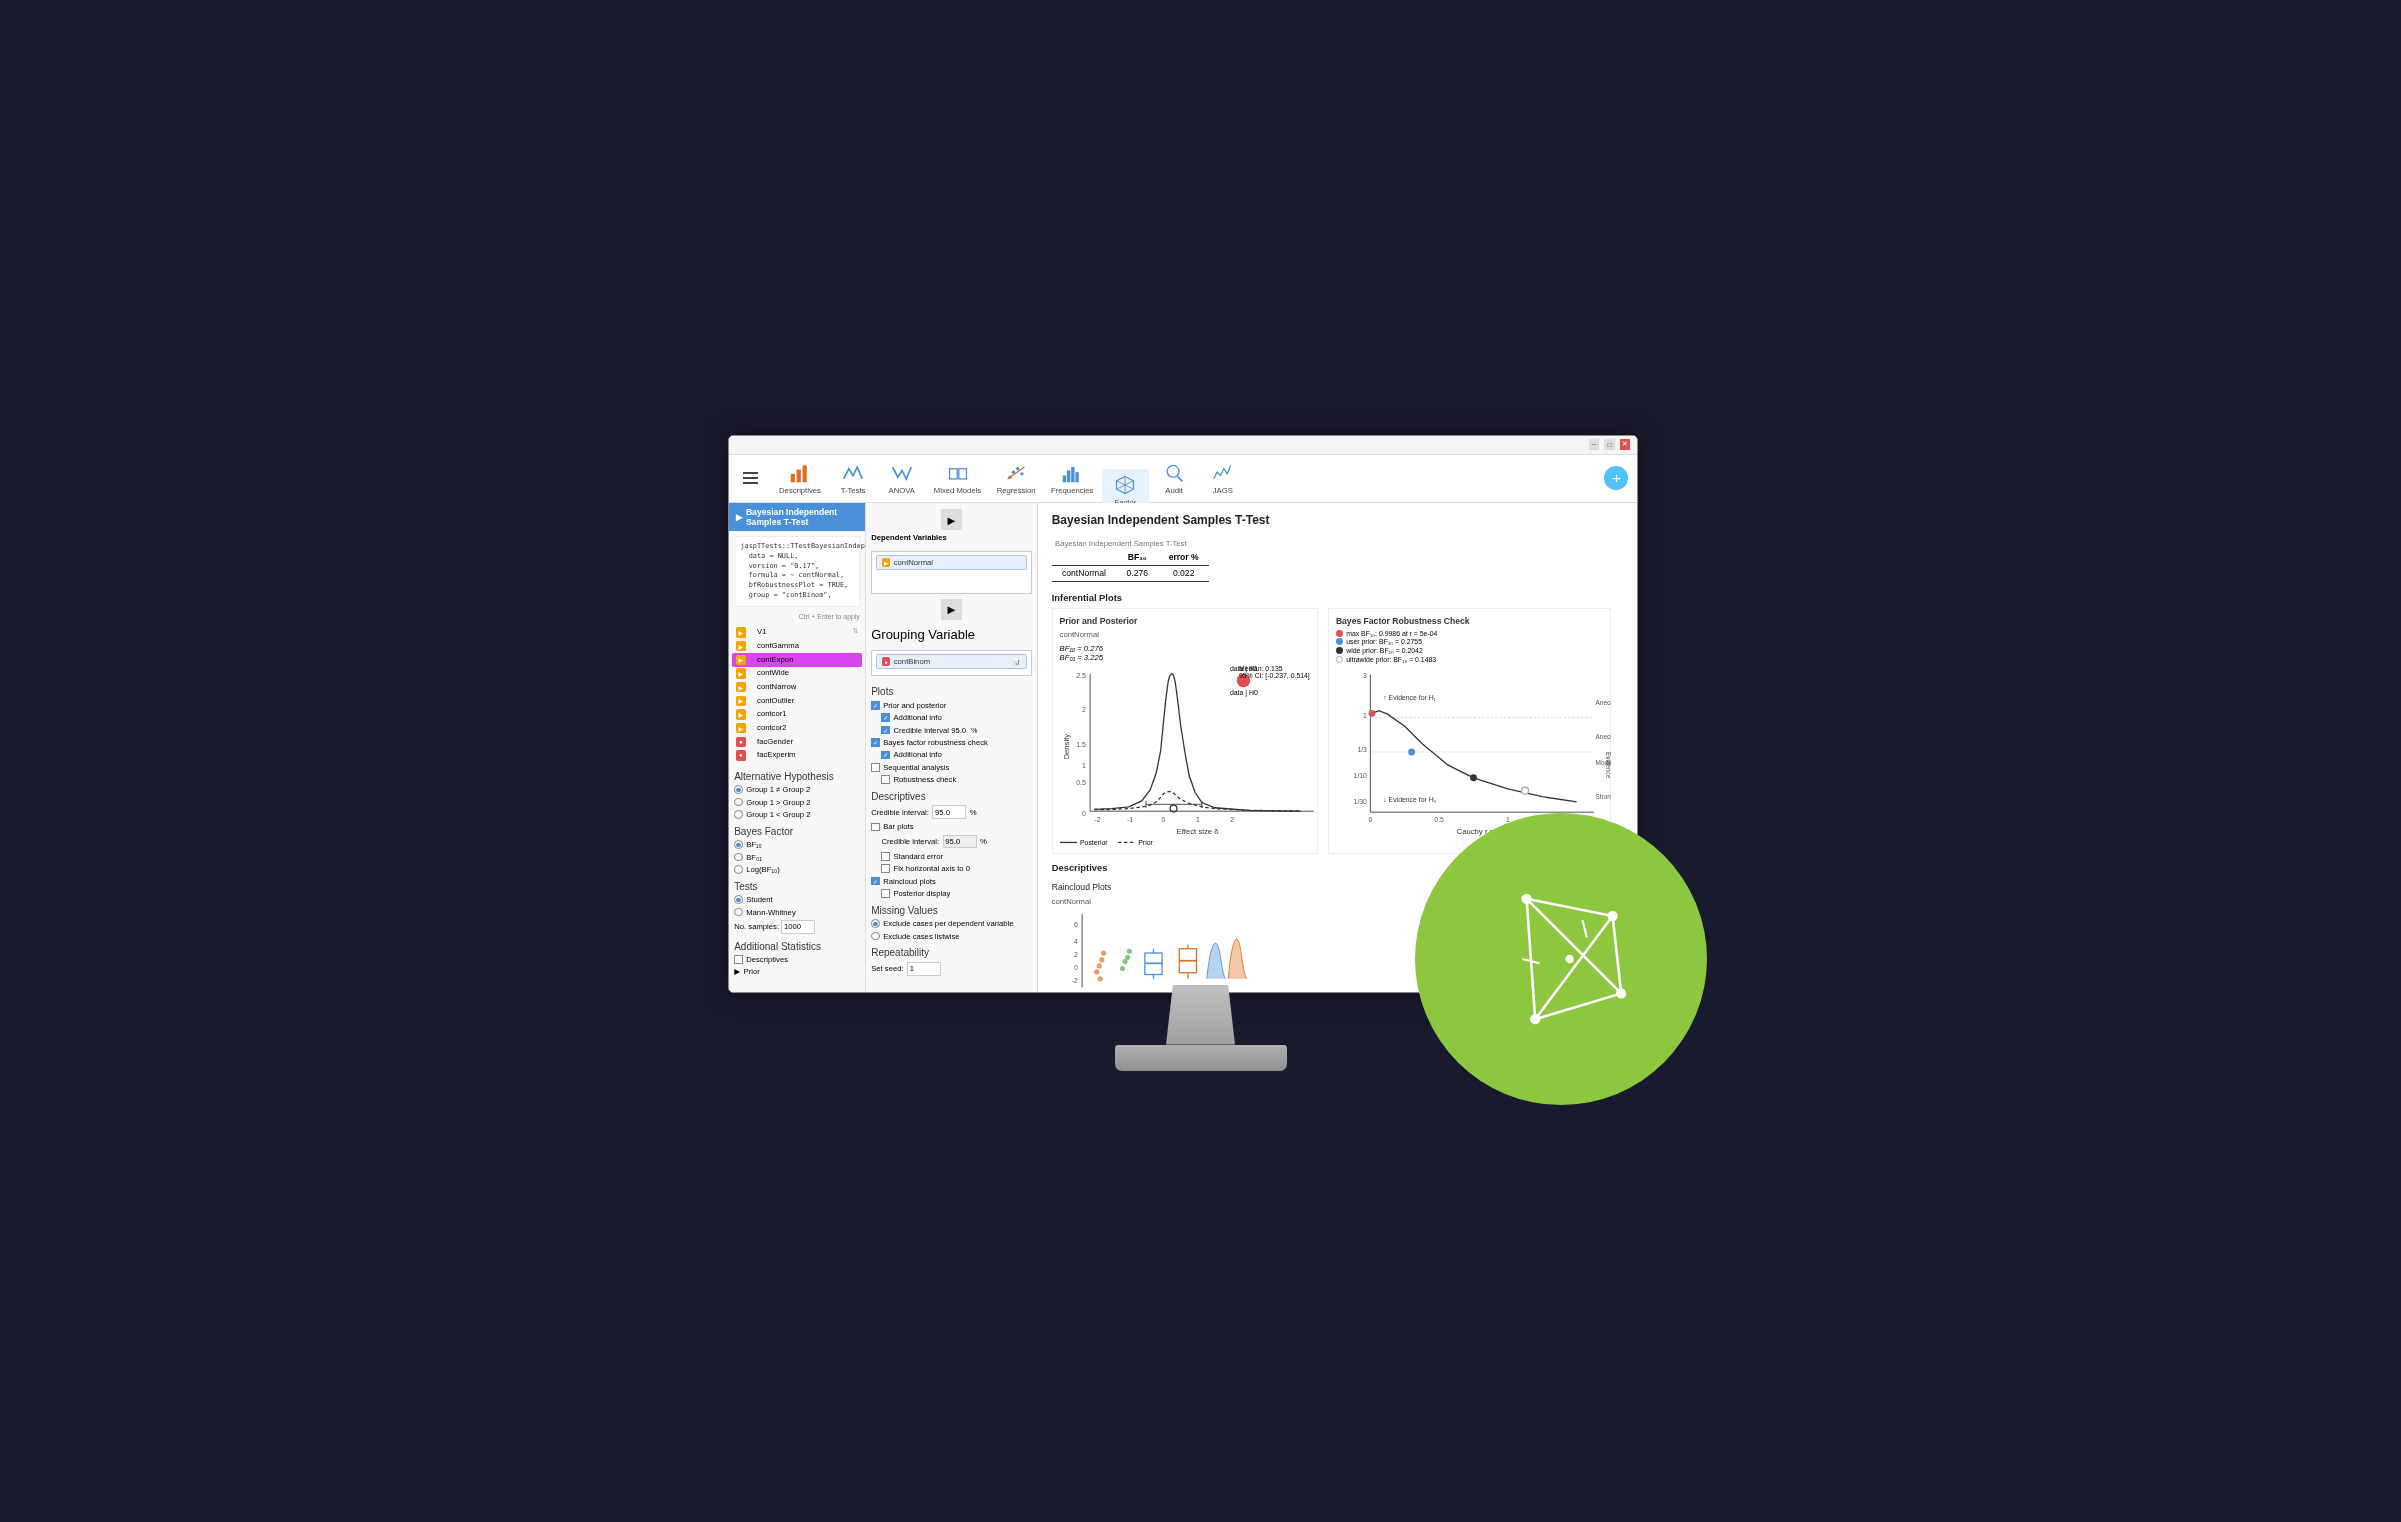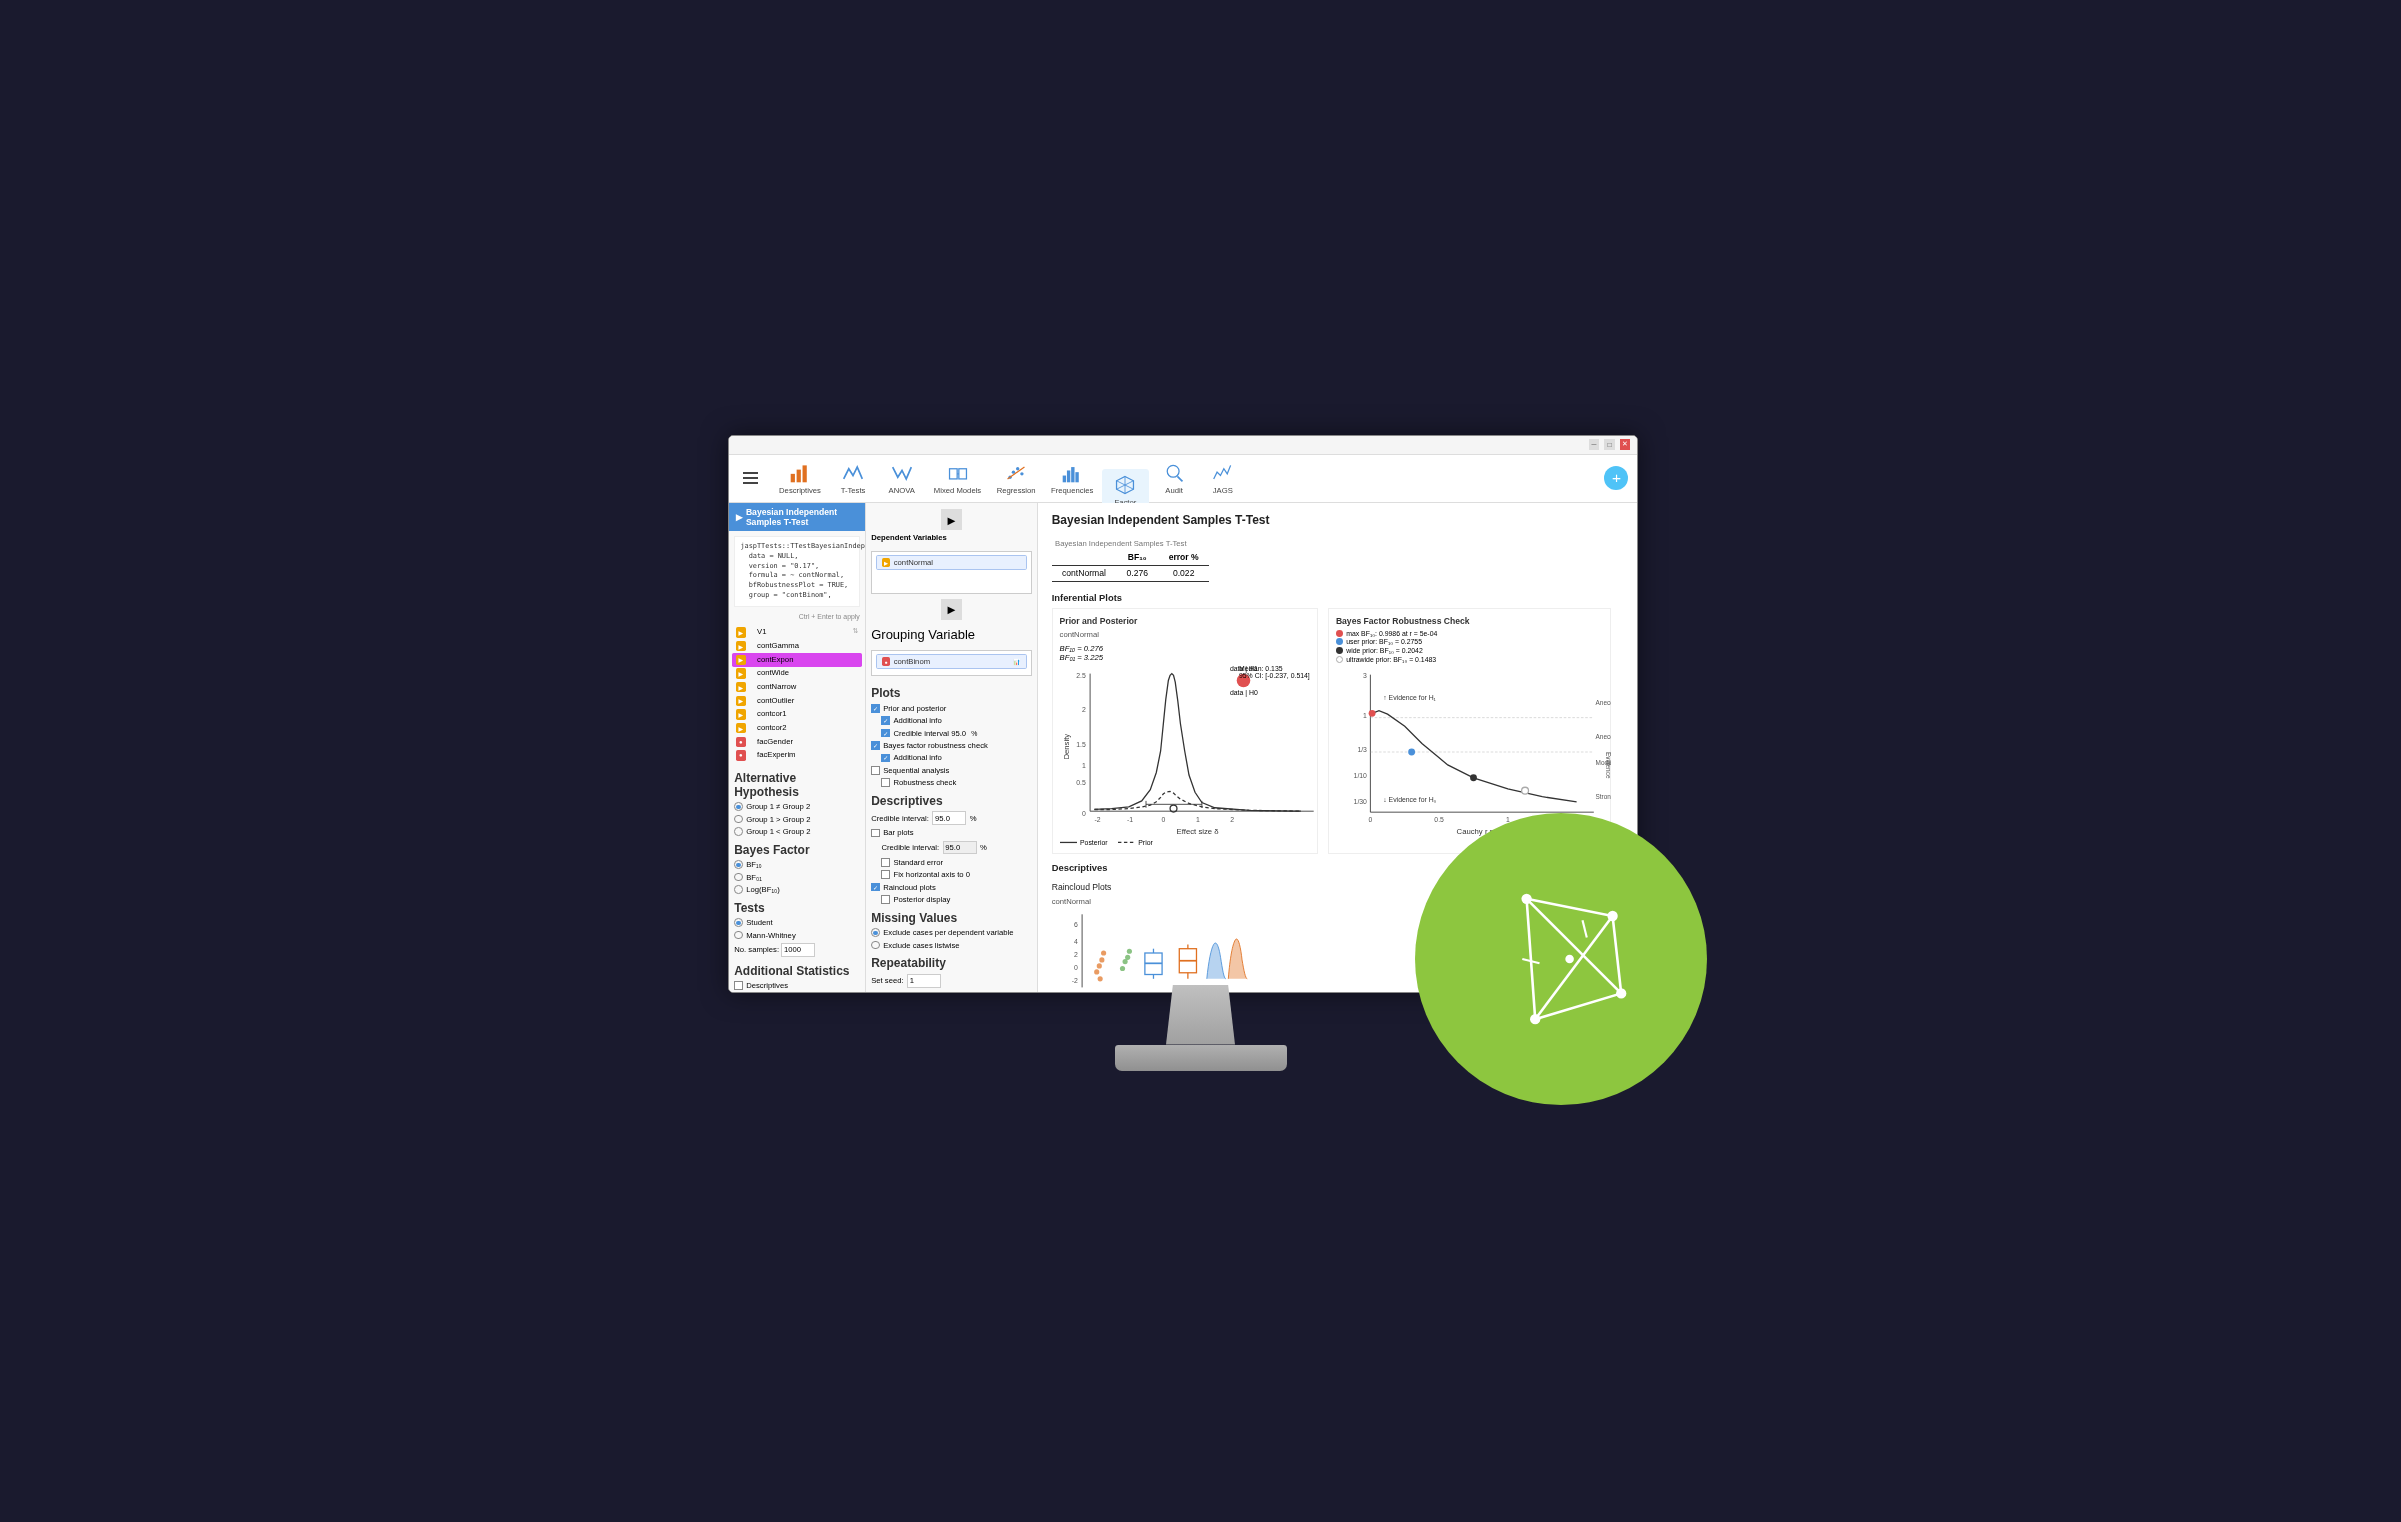--- a/index.html
+++ b/index.html
@@ -195,22 +195,22 @@
       align-items: center;
       justify-content: center;
       font-size: 6px;
       color: white;
       flex-shrink: 0;
     }
     .var-icon.continuous { background: #f0a500; }
     .var-icon.nominal { background: #e05050; }
 
     .section-title {
-      font-size: 12px;
-      font-weight: bold;
+      font-size: 10px;
+      font-weight: normal;
       padding: 5.2px 5.2px 1.7px;
       color: #333;
     }
     .radio-option {
       display: flex;
       align-items: center;
       gap: 3.4px;
       padding: 1.7px 5.2px;
       font-size: 7.7px;
     }

